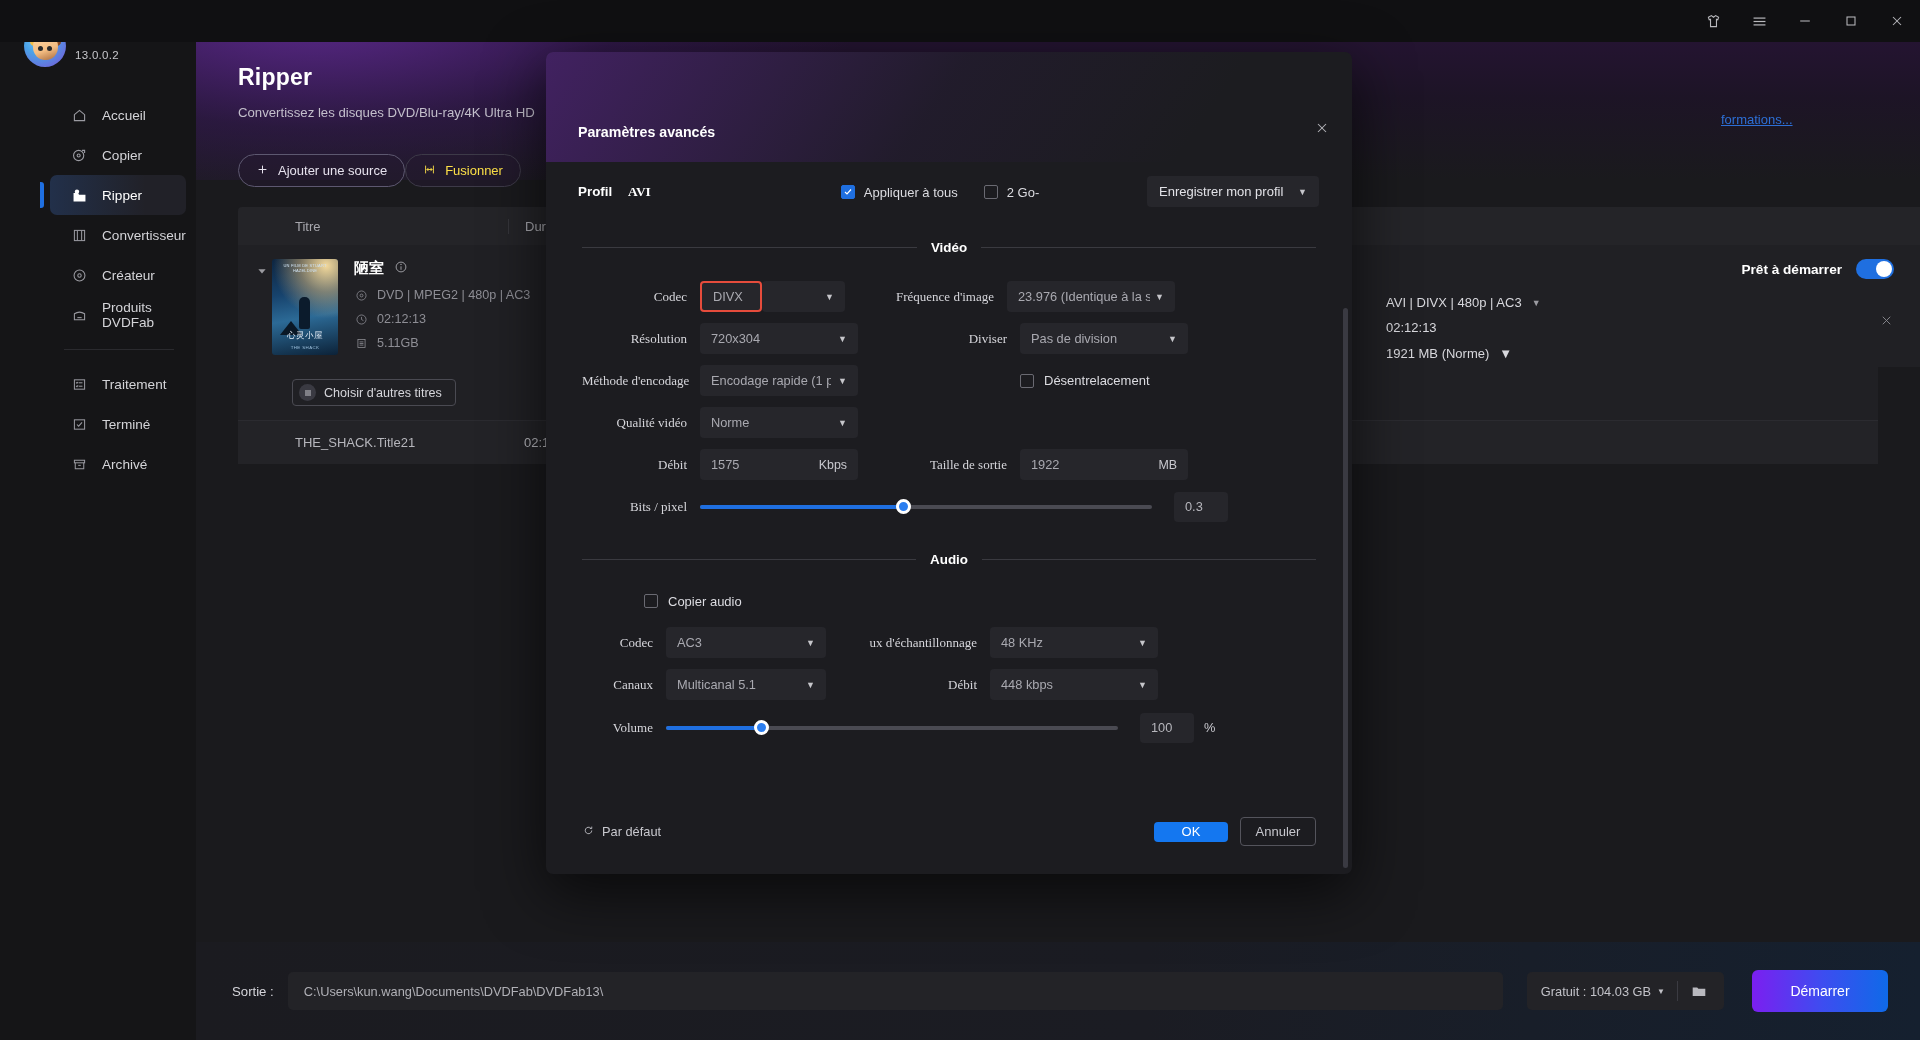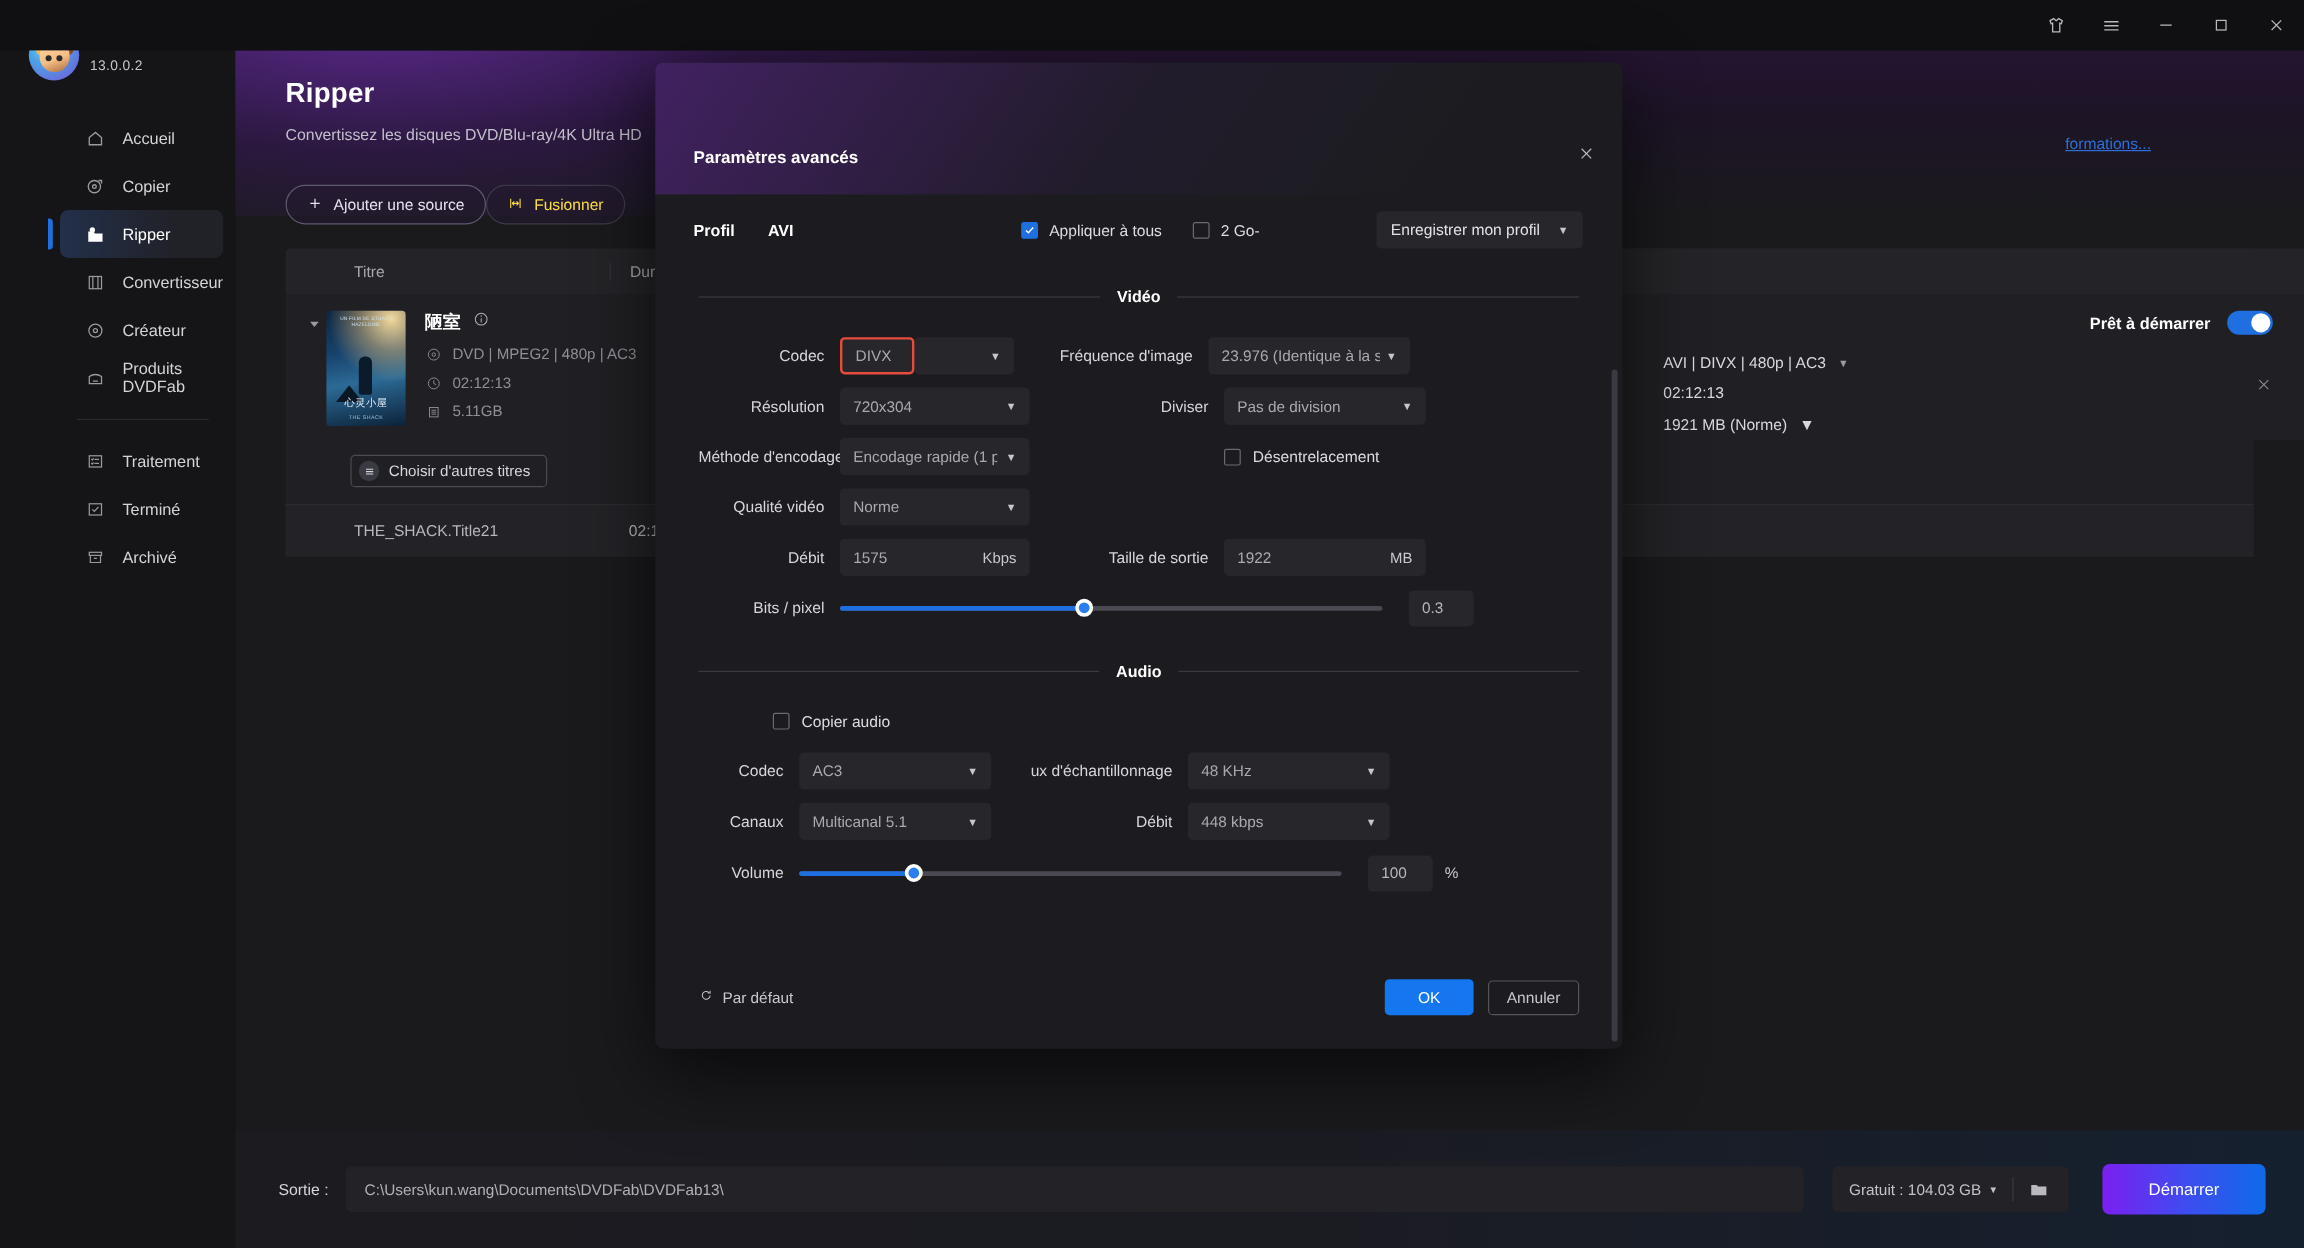--- a/index.html
+++ b/index.html
@@ -213,41 +213,41 @@
     position: absolute; left: 32px; top: 72px; font-size: 14.2px; font-weight: bold; color: #fff;
   }
   .modal-close { position: absolute; right: 22px; top: 68px; color: #b6b6bc; }
   .modal-body { position: absolute; left: 0; top: 106px; right: 0; bottom: 0; }
 
   .profile-row {
     display: flex; align-items: center; height: 40px; padding: 0 38px 0 32px; margin-top: 14px;
     position: relative;
   }
   .profile-label { font-size: 13.4px; font-weight: bold; color: #ffffff; }
-  .profile-label .pv { margin-left: 24px; }
+  .profile-label .pv { margin-left: 12px; font-family: Liberation Serif, serif; }
   .chk-group { display: flex; align-items: center; gap: 26px; margin-left: 190px; }
   .chk { display: flex; align-items: center; gap: 9px; font-size: 13px; color: #dcdce1; }
   .box { width: 14px; height: 14px; border: 1px solid #6a6a72; border-radius: 2px; flex: none; }
   .box.on { background: #1f6fe0; border-color: #1f6fe0; display: flex; align-items: center; justify-content: center; }
   .saveprof {
     position: absolute; right: 33px; top: 4px;
     width: 172px; height: 31px; background: #26262b; border-radius: 4px;
     display: flex; align-items: center; justify-content: space-between; padding: 0 12px;
     font-size: 13px; color: #e2e2e7;
   }
 
   .sec-divider {
     display: flex; align-items: center; gap: 14px; margin: 28px 36px 0 36px;
     color: #ffffff; font-size: 13.4px; font-weight: bold;
   }
   .sec-divider .ln { flex: 1; height: 1px; background: #3a3a40; }
 
   .grid { padding: 26px 36px 0 36px; }
   .frow { display: flex; align-items: center; height: 31px; margin-bottom: 11px; }
-  .lbl-r { width: 118px; text-align: right; padding-right: 13px; font-size: 13px; color: #d6d6db; white-space: nowrap; }
+  .lbl-r { width: 118px; text-align: right; padding-right: 13px; font-size: 13px; color: #d6d6db; white-space: nowrap; font-family: Liberation Serif, serif; }
   .lbl-r.wide { width: 136px; }
   .sel {
     width: 158px; height: 31px; background: #26262b; border-radius: 4px;
     display: flex; align-items: center; justify-content: space-between; padding: 0 11px;
     font-size: 12.8px; color: #a9a9b0; position: relative;
   }
   .sel.highlight { border: 2px solid #e64c3c; width: 62px; background: #26262b; }
   .sel.w168 { width: 168px; }
   .caretdown { font-size: 9px; color: #c6c6cb; }
   .field {
@@ -269,21 +269,21 @@
   }
   .numbox {
     width: 54px; height: 30px; background: #26262b; border-radius: 4px;
     display: flex; align-items: center; padding-left: 11px; font-size: 12.8px; color: #b6b6bc;
   }
 
   .modal-foot { position: absolute; left: 0; right: 0; bottom: 28px; padding: 0 36px; display: flex; align-items: center; }
   .defbtn { display: flex; align-items: center; gap: 7px; font-size: 12.8px; color: #c8c8ce; }
   .foot-sp { flex: 1; }
   .btn-primary {
-    width: 74px; height: 30px; border-radius: 4px; background: #1477f0;
+    width: 74px; height: 20px; border-radius: 4px; background: #1477f0;
     display: flex; align-items: center; justify-content: center; color: #fff; font-size: 13px;
   }
   .btn-ghost {
     width: 76px; height: 29px; border-radius: 4px; border: 1px solid #54545c;
     display: flex; align-items: center; justify-content: center; color: #c7c7cd; font-size: 13px; margin-left: 12px;
   }
   .scrollbar {
     position: absolute; right: 4px; top: 150px; width: 5px; height: 560px;
     border-radius: 3px; background: #3a3a42;
   }

